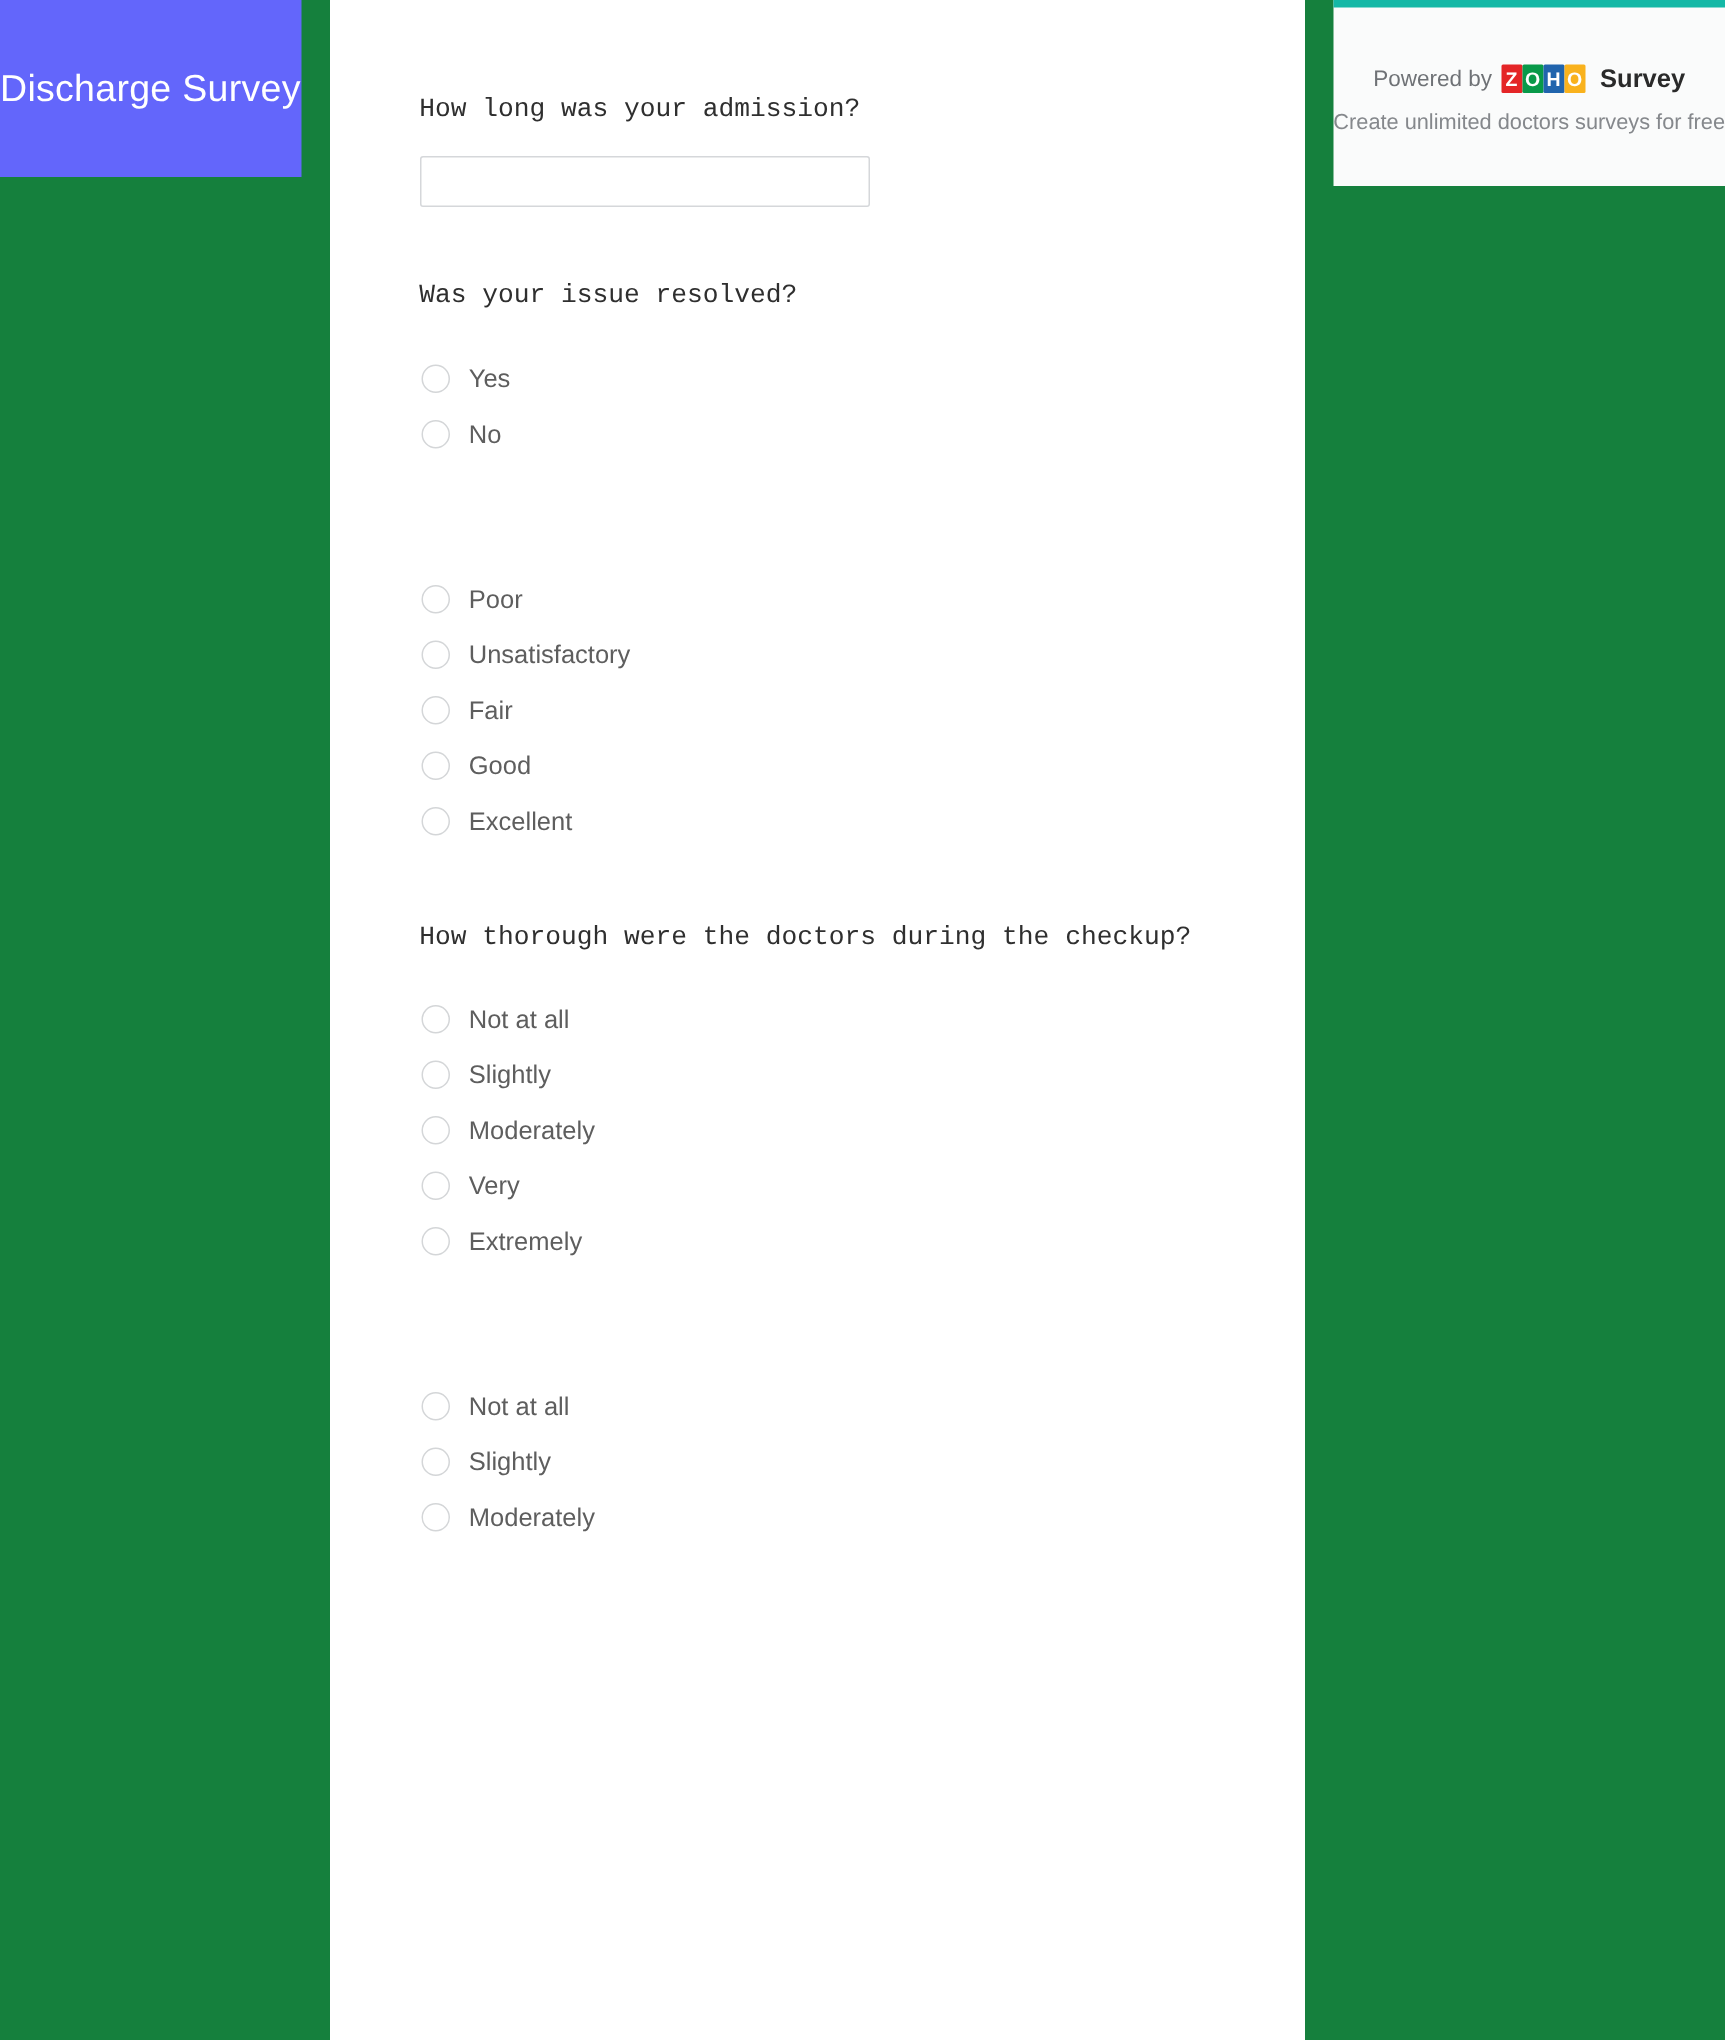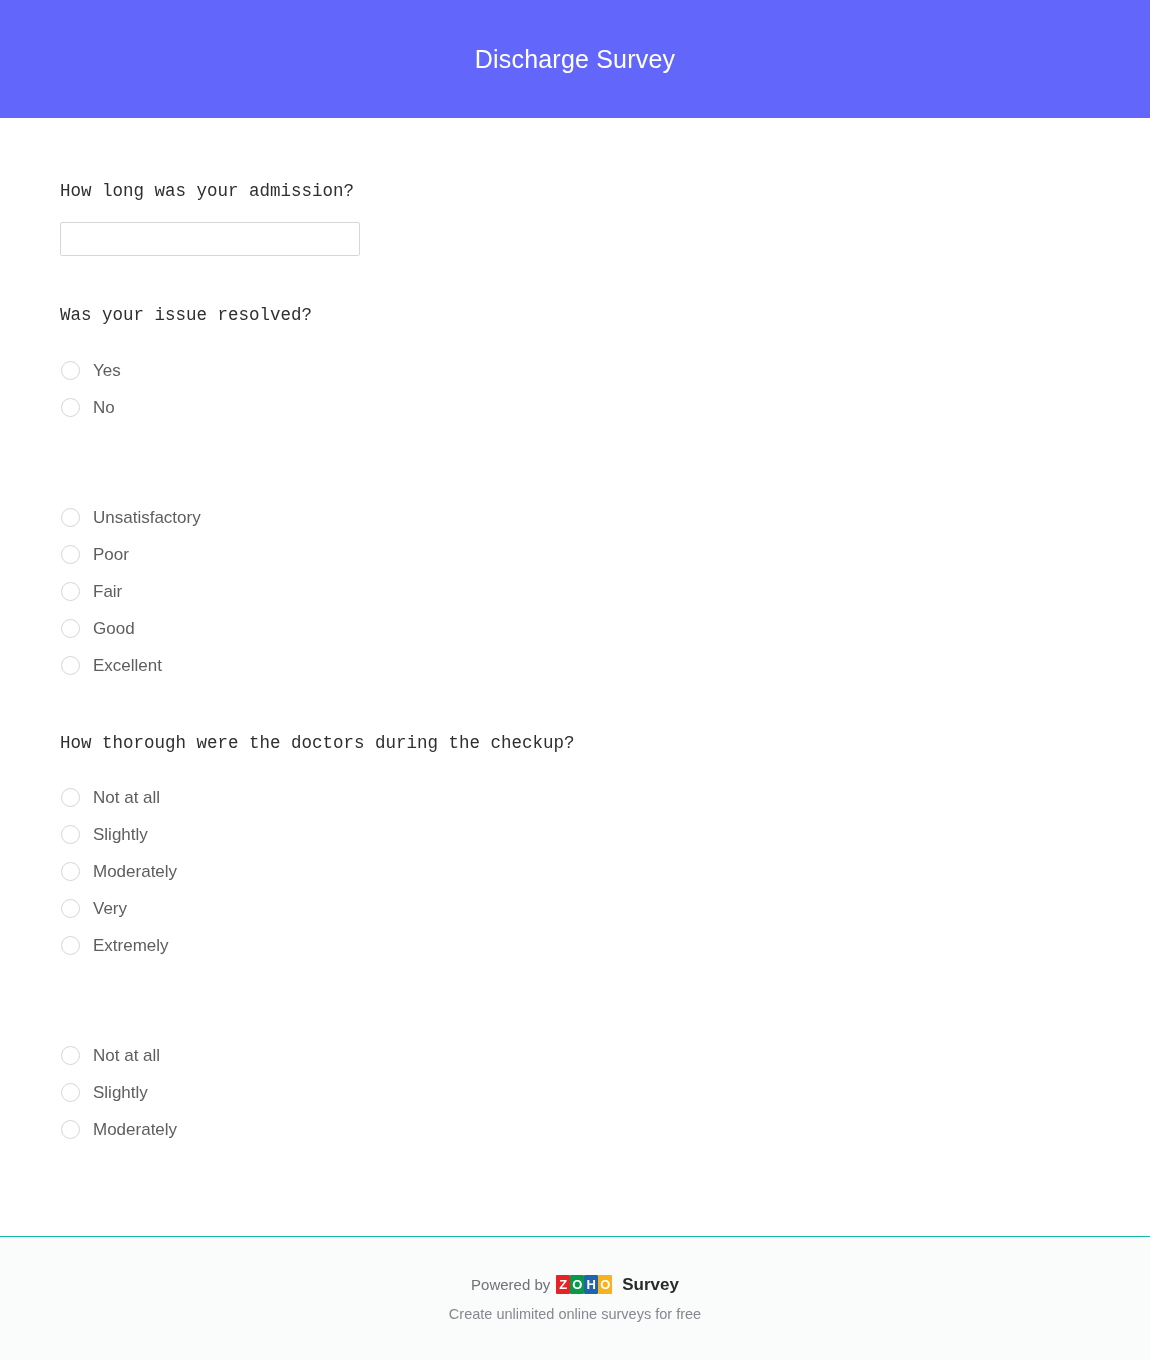--- a/index.html
+++ b/index.html
@@ -11,23 +11,24 @@
     height: 1360px;
     background: #ffffff;
     font-family: "Liberation Sans", sans-serif;
     overflow: hidden;
     position: relative;
   }
   .page {
     width: 1150px;
     height: 1360px;
     display: flex;
-    flex-direction: column;
-    background: #f97316;
+    flex-direction: row;
+    background: #15803d;
     position: relative;
+    gap: 19px;
   }
 
   
   .survey-header {
     height: 118px;
     background: #6366fb;
     display: flex;
     align-items: center;
     justify-content: center;
     flex: 0 0 auto;
@@ -113,21 +114,21 @@
     color: #5e5e5e;
     font-size: 17px;
     line-height: 1;
   }
 
   
   .survey-footer {
     flex: 0 0 auto;
     height: 124px;
     background: #fafbfb;
-    border-top: 1px solid #14b8a6;
+    border-top: 5px solid #14b8a6;
     display: flex;
     flex-direction: column;
     align-items: center;
     justify-content: flex-start;
     padding-top: 38px;
     box-sizing: border-box;
   }
   .powered-row {
     display: flex;
     align-items: center;
@@ -198,25 +199,25 @@
             <li class="option">
               <span class="radio-circle"></span>
               <span class="option-label">No</span>
             </li>
           </ul>
         </li>
         <li class="question q-rest">
           <ul class="options">
             <li class="option">
               <span class="radio-circle"></span>
+              <span class="option-label">Poor</span>
+            </li>
+            <li class="option">
+              <span class="radio-circle"></span>
               <span class="option-label">Unsatisfactory</span>
-            </li>
-            <li class="option">
-              <span class="radio-circle"></span>
-              <span class="option-label">Poor</span>
             </li>
             <li class="option">
               <span class="radio-circle"></span>
               <span class="option-label">Fair</span>
             </li>
             <li class="option">
               <span class="radio-circle"></span>
               <span class="option-label">Good</span>
             </li>
             <li class="option">
@@ -273,16 +274,16 @@
     <div class="powered-row">
       <span class="powered-text">Powered by</span>
       <span class="zoho-logo" id="zoho-logo">
           <span class="zoho-tile zoho-z" style="background: rgb(228, 37, 39);">Z</span>
           <span class="zoho-tile zoho-o1" style="background: rgb(8, 153, 73);">O</span>
           <span class="zoho-tile zoho-h" style="background: rgb(32, 100, 173);">H</span>
           <span class="zoho-tile zoho-o2" style="background: rgb(249, 178, 29);">O</span>
         </span>
       <span class="survey-word">Survey</span>
     </div>
-    <div class="footer-sub">Create unlimited online surveys for free</div>
+    <div class="footer-sub">Create unlimited doctors surveys for free</div>
   </div>
 
 </div>
 
 </body></html>

